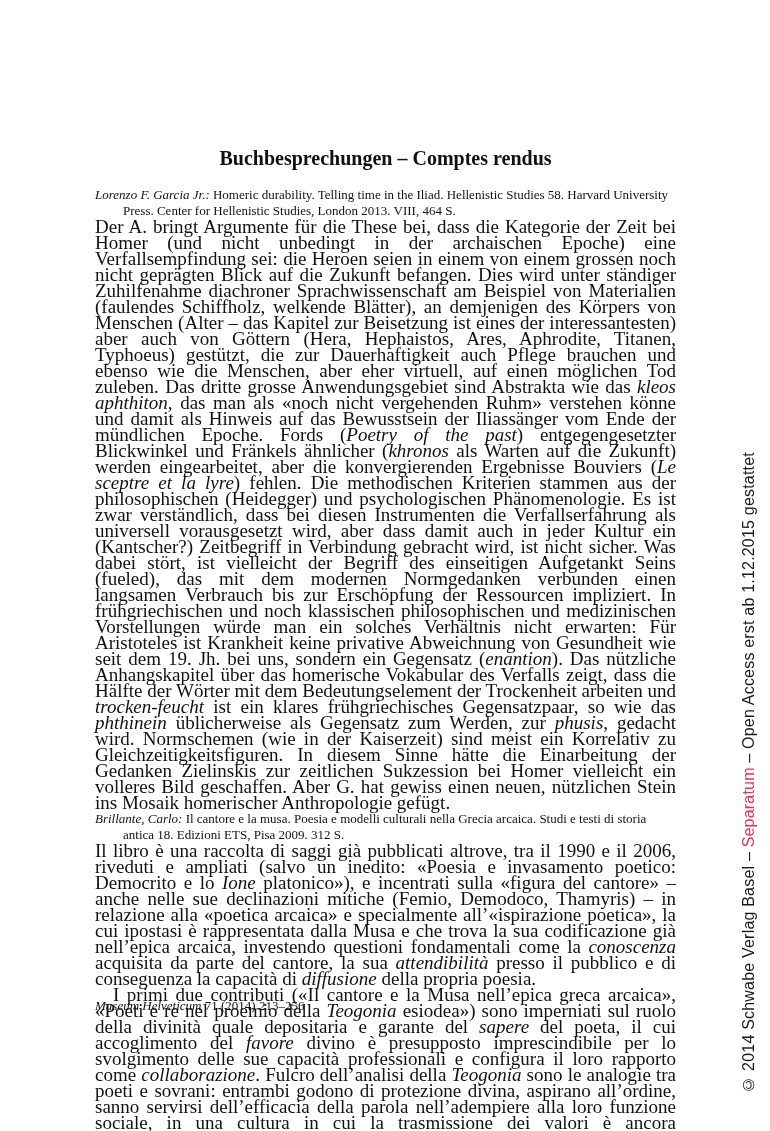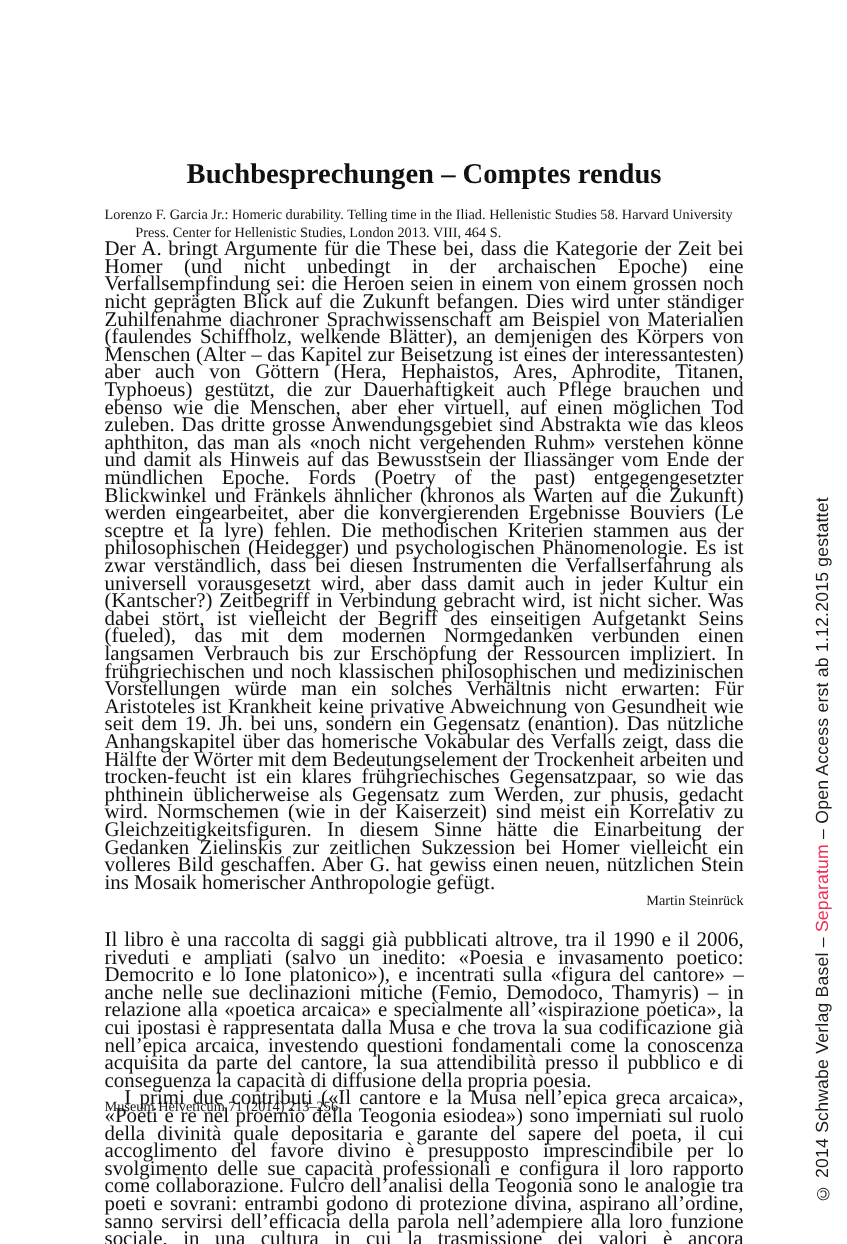--- a/index.html
+++ b/index.html
@@ -13,21 +13,21 @@
     font-family: "Liberation Serif", serif;
     color: #111111;
     -webkit-font-smoothing: antialiased;
   }
   .page {
     position: absolute;
     left: 95px; top: 146px;
     width: 581px;
   }
   .title {
-    font-size: 26px;
+    font-size: 20px;
     font-weight: bold;
     text-align: center;
     margin: 0 0 17px 0;
     line-height: 24px;
   }
   .review { margin: 0; }
   .heading {
     font-size: 13px;
     line-height: 16px;
     margin: 0;
@@ -62,37 +62,37 @@
     position: absolute;
     right: 12px; bottom: 38px;
     writing-mode: vertical-rl;
     transform: rotate(180deg);
     font-family: "Liberation Sans", sans-serif;
     font-size: 16px;
     letter-spacing: 0.2px;
     white-space: nowrap;
     color: #1a1a1a;
   }
-  .i { }
+  .i { font-style: italic; }
   .b { font-weight: normal; }
 </style>
 </head>
 <body>
 
 <div class="page">
 
   <h1 class="title">Buchbesprechungen – Comptes rendus</h1>
 
   <section class="review" lang="de">
     <p class="heading"><span class="i">Lorenzo F. Garcia Jr.: </span><span class="b">Homeric durability. Telling time in the Iliad.</span><span> Hellenistic Studies 58. Harvard University Press. Center for Hellenistic Studies, London 2013. VIII, 464 S.</span></p>
     <p class="body"><span>Der A. bringt Argumente für die These bei, dass die Kategorie der Zeit bei Homer (und nicht unbedingt in der archaischen Epoche) eine Verfallsempfindung sei: die Heroen seien in einem von einem grossen noch nicht geprägten Blick auf die Zukunft befangen. Dies wird unter ständiger Zuhilfenahme diachroner Sprachwissenschaft am Beispiel von Materialien (faulendes Schiffholz, welkende Blätter), an demjenigen des Körpers von Menschen (Alter – das Kapitel zur Beisetzung ist eines der interessantesten) aber auch von Göttern (Hera, Hephaistos, Ares, Aphrodite, Titanen, Typhoeus) gestützt, die zur Dauerhaftigkeit auch Pflege brauchen und ebenso wie die Menschen, aber eher virtuell, auf einen möglichen Tod zuleben. Das dritte grosse Anwendungsgebiet sind Abstrakta wie das </span><span class="i">kleos aphthiton</span><span>, das man als «noch nicht vergehenden Ruhm» verstehen könne und damit als Hinweis auf das Bewusstsein der Iliassänger vom Ende der mündlichen Epoche. Fords (</span><span class="i">Poetry of the past</span><span>) entgegengesetzter Blickwinkel und Fränkels ähnlicher (</span><span class="i">khronos</span><span> als Warten auf die Zukunft) werden eingearbeitet, aber die konvergierenden Ergebnisse Bouviers (</span><span class="i">Le sceptre et la lyre</span><span>) fehlen. Die methodischen Kriterien stammen aus der philosophischen (Heidegger) und psychologischen Phänomenologie. Es ist zwar verständlich, dass bei diesen Instrumenten die Verfallserfahrung als universell vorausgesetzt wird, aber dass damit auch in jeder Kultur ein (Kantscher?) Zeitbegriff in Verbindung gebracht wird, ist nicht sicher. Was dabei stört, ist vielleicht der Begriff des einseitigen Aufgetankt Seins (fueled), das mit dem modernen Normgedanken verbunden einen langsamen Verbrauch bis zur Erschöpfung der Ressourcen impliziert. In frühgriechischen und noch klassischen philosophischen und medizinischen Vorstellungen würde man ein solches Verhältnis nicht erwarten: Für Aristoteles ist Krankheit keine privative Abweichnung von Gesundheit wie seit dem 19. Jh. bei uns, sondern ein Gegensatz (</span><span class="i">enantion</span><span>). Das nützliche Anhangskapitel über das homerische Vokabular des Verfalls zeigt, dass die Hälfte der Wörter mit dem Bedeutungselement der Trockenheit arbeiten und </span><span class="i">trocken-feucht</span><span> ist ein klares frühgriechisches Gegensatzpaar, so wie das </span><span class="i">phthinein</span><span> üblicherweise als Gegensatz zum Werden, zur </span><span class="i">phusis</span><span>, gedacht wird. Normschemen (wie in der Kaiserzeit) sind meist ein Korrelativ zu Gleichzeitigkeitsfiguren. In diesem Sinne hätte die Einarbeitung der Gedanken Zielinskis zur zeitlichen Sukzession bei Homer vielleicht ein volleres Bild geschaffen. Aber G. hat gewiss einen neuen, nützlichen Stein ins Mosaik homerischer Anthropologie gefügt.</span></p>
-    <p class="signature">Martin Steinrück</p>
   </section>
 
   <section class="review" lang="it">
+    <p class="heading"><span class="i">Brillante, Carlo: </span><span class="b">Il cantore e la musa. Poesia e modelli culturali nella Grecia arcaica.</span><span> Studi e testi di storia antica 18. Edizioni ETS, Pisa 2009. 312 S.</span></p>
     <p class="body"><span>Il libro è una raccolta di saggi già pubblicati altrove, tra il 1990 e il 2006, riveduti e ampliati (salvo un inedito: «Poesia e invasamento poetico: Democrito e lo </span><span class="i">Ione</span><span> platonico»), e incentrati sulla «figura del cantore» – anche nelle sue declinazioni mitiche (Femio, Demodoco, Thamyris) – in relazione alla «poetica arcaica» e specialmente all’«ispirazione poetica», la cui ipostasi è rappresentata dalla Musa e che trova la sua codificazione già nell’epica arcaica, investendo questioni fondamentali come la </span><span class="i">conoscenza</span><span> acquisita da parte del cantore, la sua </span><span class="i">attendibilità</span><span> presso il pubblico e di conseguenza la capacità di </span><span class="i">diffusione</span><span> della propria poesia.</span></p>
     <p class="body indent"><span>I primi due contributi («Il cantore e la Musa nell’epica greca arcaica», «Poeti e re nel proemio della </span><span class="i">Teogonia</span><span> esiodea») sono imperniati sul ruolo della divinità quale depositaria e garante del </span><span class="i">sapere</span><span> del poeta, il cui accoglimento del </span><span class="i">favore</span><span> divino è presupposto imprescindibile per lo svolgimento delle sue capacità professionali e configura il loro rapporto come </span><span class="i">collaborazione</span><span>. Fulcro dell’analisi della </span><span class="i">Teogonia</span><span> sono le analogie tra poeti e sovrani: entrambi godono di protezione divina, aspirano all’ordine, sanno servirsi dell’efficacia della parola nell’adempiere alla loro funzione sociale, in una cultura in cui la trasmissione dei valori è ancora eminentemente orale. Il saggio su «Archiloco e le Muse» tratta dell’iscrizione paria di Mnesiepes, la cui narrazione dell’incontro tra</span></p>
   </section>
 
 </div>
 
 <p class="footer"><span class="i">Museum Helveticum</span><span> 71 (2014) 213–256</span></p>
 
 <div class="copyright-sidebar"><span>© 2014 Schwabe Verlag Basel – </span><span style="color: rgb(237, 46, 86);">Separatum</span><span> – Open Access erst ab 1.12.2015 gestattet</span></div>
 

